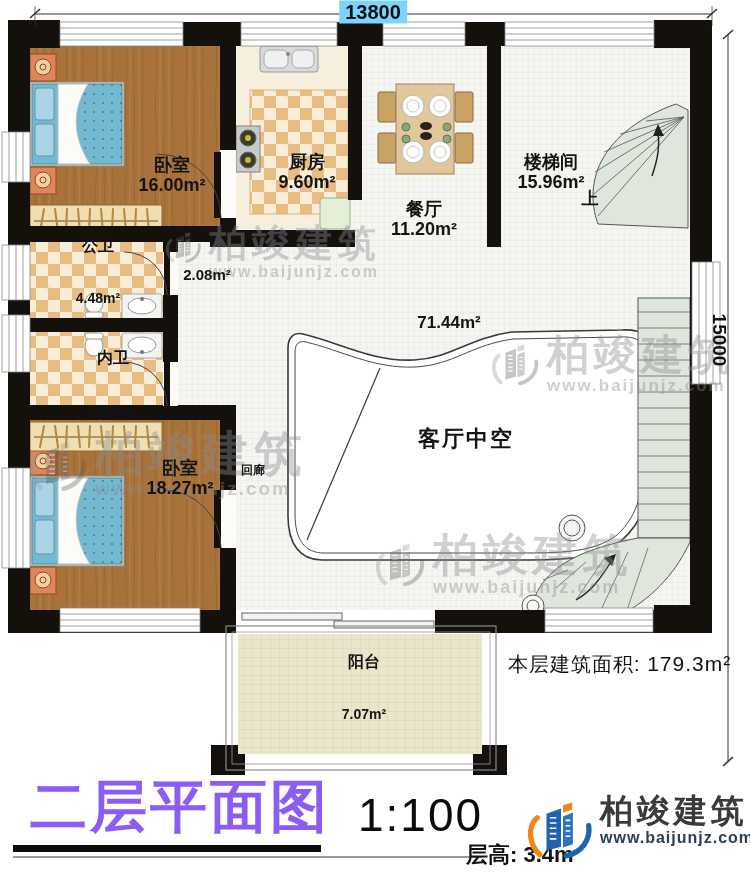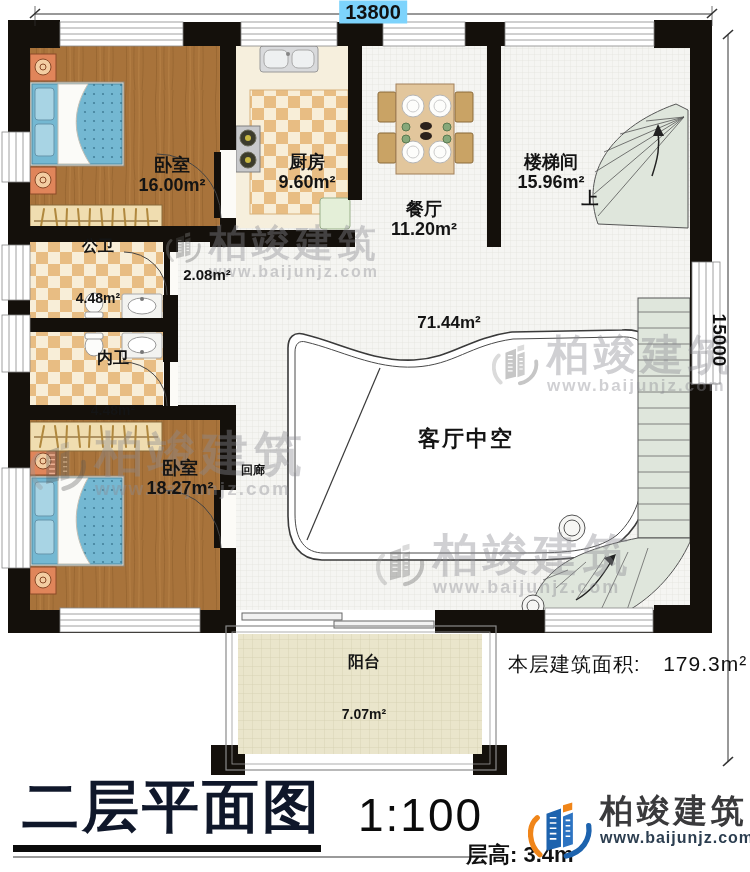--- a/index.html
+++ b/index.html
@@ -20,21 +20,21 @@
   .dim-label-v{position:absolute;transform:translate(-50%,-50%) rotate(90deg);font-weight:700;font-size:19px;
                color:#111;z-index:3;}
   
   .wm{position:absolute;display:flex;align-items:flex-start;gap:7px;color:#8b8b93;opacity:.40;
       z-index:2;pointer-events:none;white-space:nowrap;}
   .wm svg{filter:grayscale(1);opacity:.85;flex:0 0 auto;}
   .wm .col{display:flex;flex-direction:column;}
   .wm .t{font-weight:900;letter-spacing:5px;line-height:1.0;}
   .wm .w{font-weight:700;letter-spacing:2px;line-height:1.2;}
   
-  .plan-title{position:absolute;left:22px;top:778px;font-size:57px;font-weight:900;color:#0f172a;
+  .plan-title{position:absolute;left:30px;top:778px;font-size:57px;font-weight:900;color:#8b5cf6;
               letter-spacing:3px;z-index:5;line-height:1;text-align:center;}
   .plan-scale{position:absolute;left:358px;top:792px;font-size:46px;font-weight:400;color:#0b0b0b;
               letter-spacing:2px;z-index:5;line-height:1;}
   .rule-thick{position:absolute;left:13px;top:845px;width:308px;height:7px;background:#0b0b0b;z-index:5;}
   .rule-thin{position:absolute;left:13px;top:856px;width:470px;height:2px;background:#9a9a9a;z-index:5;}
   .floor-height{position:absolute;left:466px;top:840px;font-size:22px;font-weight:700;color:#111;z-index:5;}
   .floor-area{position:absolute;left:508px;top:651px;font-size:20px;font-weight:500;color:#111;
               letter-spacing:1px;z-index:4;white-space:nowrap;}
   .logo{position:absolute;left:528px;top:794px;display:flex;align-items:flex-start;gap:6px;z-index:6;}
   .logo .col{display:flex;flex-direction:column;}
@@ -459,21 +459,21 @@
   <div class="solo" style="left:253px;top:470px;font-size:12px;">回廊</div>
   <div class="solo big" style="left:466px;top:439px;font-size:22px;letter-spacing:2px;">客厅中空</div>
   <div class="solo" style="left:449px;top:323px;font-size:17px;">71.44m²</div>
   <div class="rlabel small" style="left:364px;top:688px;">
     <span class="rname">阳台</span>
     <span class="rarea">7.07m²</span>
   </div>
 
   <div class="floor-area">
     <span>本层建筑面积:</span>
-    <span style="font-size:21px;margin-left:16px;">179.3m²</span>
+    <span style="font-size:21px;">179.3m²</span>
   </div>
 
   <div class="plan-title">二层平面图</div>
   <div class="plan-scale">1:100</div>
   <div class="rule-thick"></div>
   <div class="rule-thin"></div>
   <div class="floor-height">层高: 3.4m</div>
 
   <div class="logo">
     <svg width="66" height="68" viewBox="0 0 100 95">

